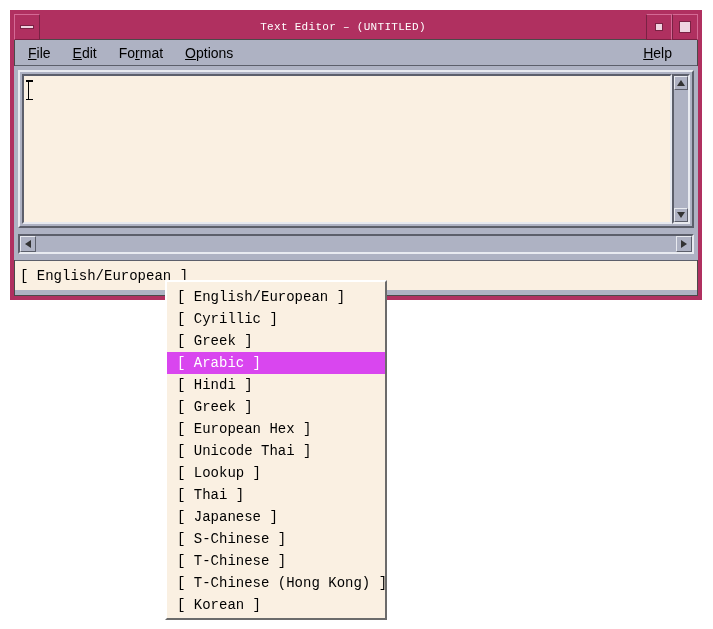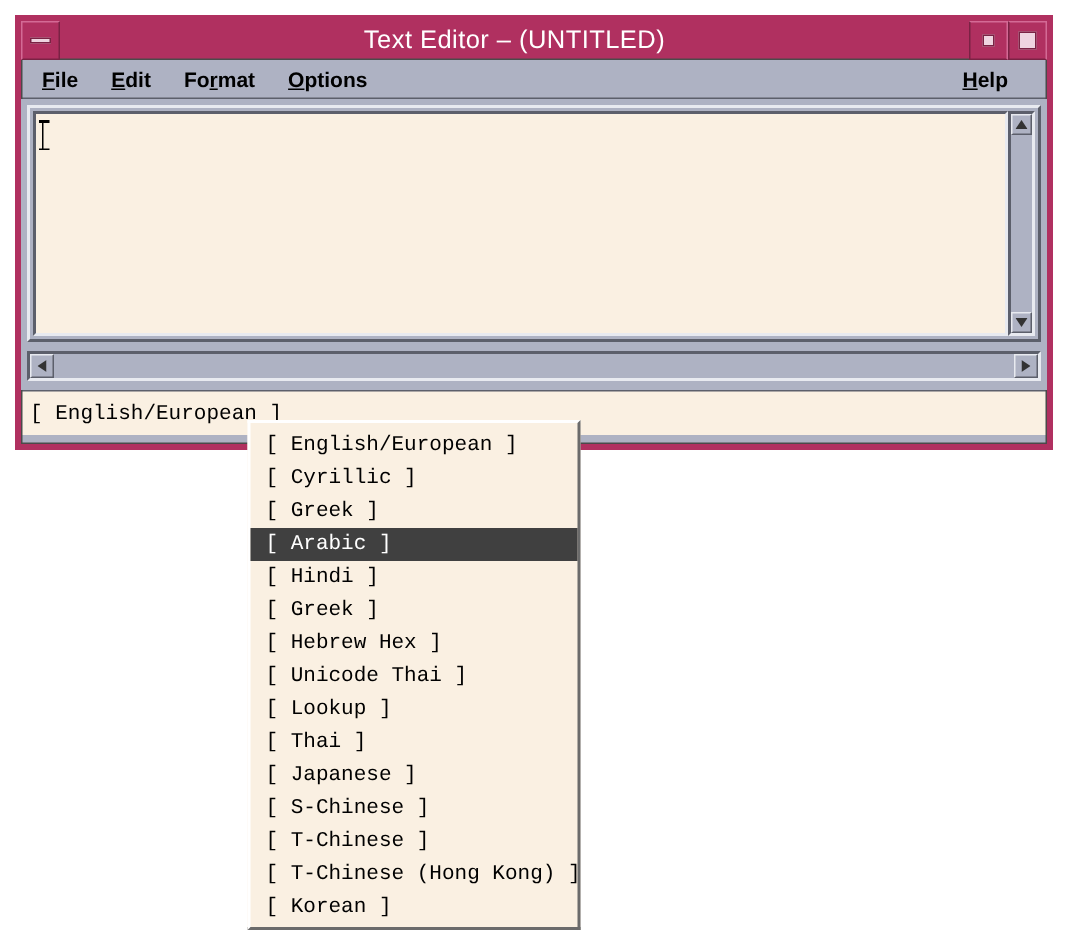--- a/index.html
+++ b/index.html
@@ -40,23 +40,24 @@
     color: #ffffff;
     display: flex;
     align-items: stretch;
     box-sizing: border-box;
     border-bottom: 1px solid #4a4a4a;
   }
   .titlebar .title-text {
     flex: 1 1 auto;
     text-align: center;
     line-height: 26px;
-    font-size: 17px;
+    font-size: 11px;
     letter-spacing: 0.3px;
     user-select: none;
+    font-family: Liberation Mono, monospace;
   }
   .title-btn {
     width: 26px;
     height: 26px;
     box-sizing: border-box;
     background: #b03060;
     border-left: 1px solid #7a2244;
     border-top: 1px solid #d46a95;
     border-right: 1px solid #d46a95;
     border-bottom: 1px solid #7a2244;
@@ -89,21 +90,20 @@
 
   
   .menubar {
     height: 26px;
     background: #aeb2c3;
     display: flex;
     align-items: center;
     padding: 0 6px;
     border-bottom: 1px solid #5c5f6b;
     box-sizing: border-box;
-    font-weight: bold;
   }
   .menu-item {
     padding: 3px 8px;
     margin-right: 6px;
     font-size: 14px;
     color: #000;
     user-select: none;
   }
   .menu-item.right {
     margin-left: auto;
@@ -225,21 +225,21 @@
     font-family: "Courier New", monospace;
     font-size: 14px;
     line-height: 22px;
   }
   .popup .pm-item {
     padding: 0 10px;
     white-space: pre;
     user-select: none;
   }
   .popup .pm-item.selected {
-    background: #404040;
+    background: #d946ef;
     color: #ffffff;
   }
 </style>
 </head>
 <body>
 
 <div class="window">
 
   <div class="titlebar">
     <div class="title-btn left">
@@ -302,21 +302,21 @@
   </div>
 </div>
 
 <div class="popup">
     <div class="pm-item">[ English/European ]</div>
     <div class="pm-item">[ Cyrillic ]</div>
     <div class="pm-item">[ Greek ]</div>
     <div class="pm-item selected">[ Arabic ]</div>
     <div class="pm-item">[ Hindi ]</div>
     <div class="pm-item">[ Greek ]</div>
-    <div class="pm-item">[ Hebrew Hex ]</div>
+    <div class="pm-item">[ European Hex ]</div>
     <div class="pm-item">[ Unicode Thai ]</div>
     <div class="pm-item">[ Lookup ]</div>
     <div class="pm-item">[ Thai ]</div>
     <div class="pm-item">[ Japanese ]</div>
     <div class="pm-item">[ S-Chinese ]</div>
     <div class="pm-item">[ T-Chinese ]</div>
     <div class="pm-item">[ T-Chinese (Hong Kong) ]</div>
     <div class="pm-item">[ Korean ]</div>
   </div>
 

